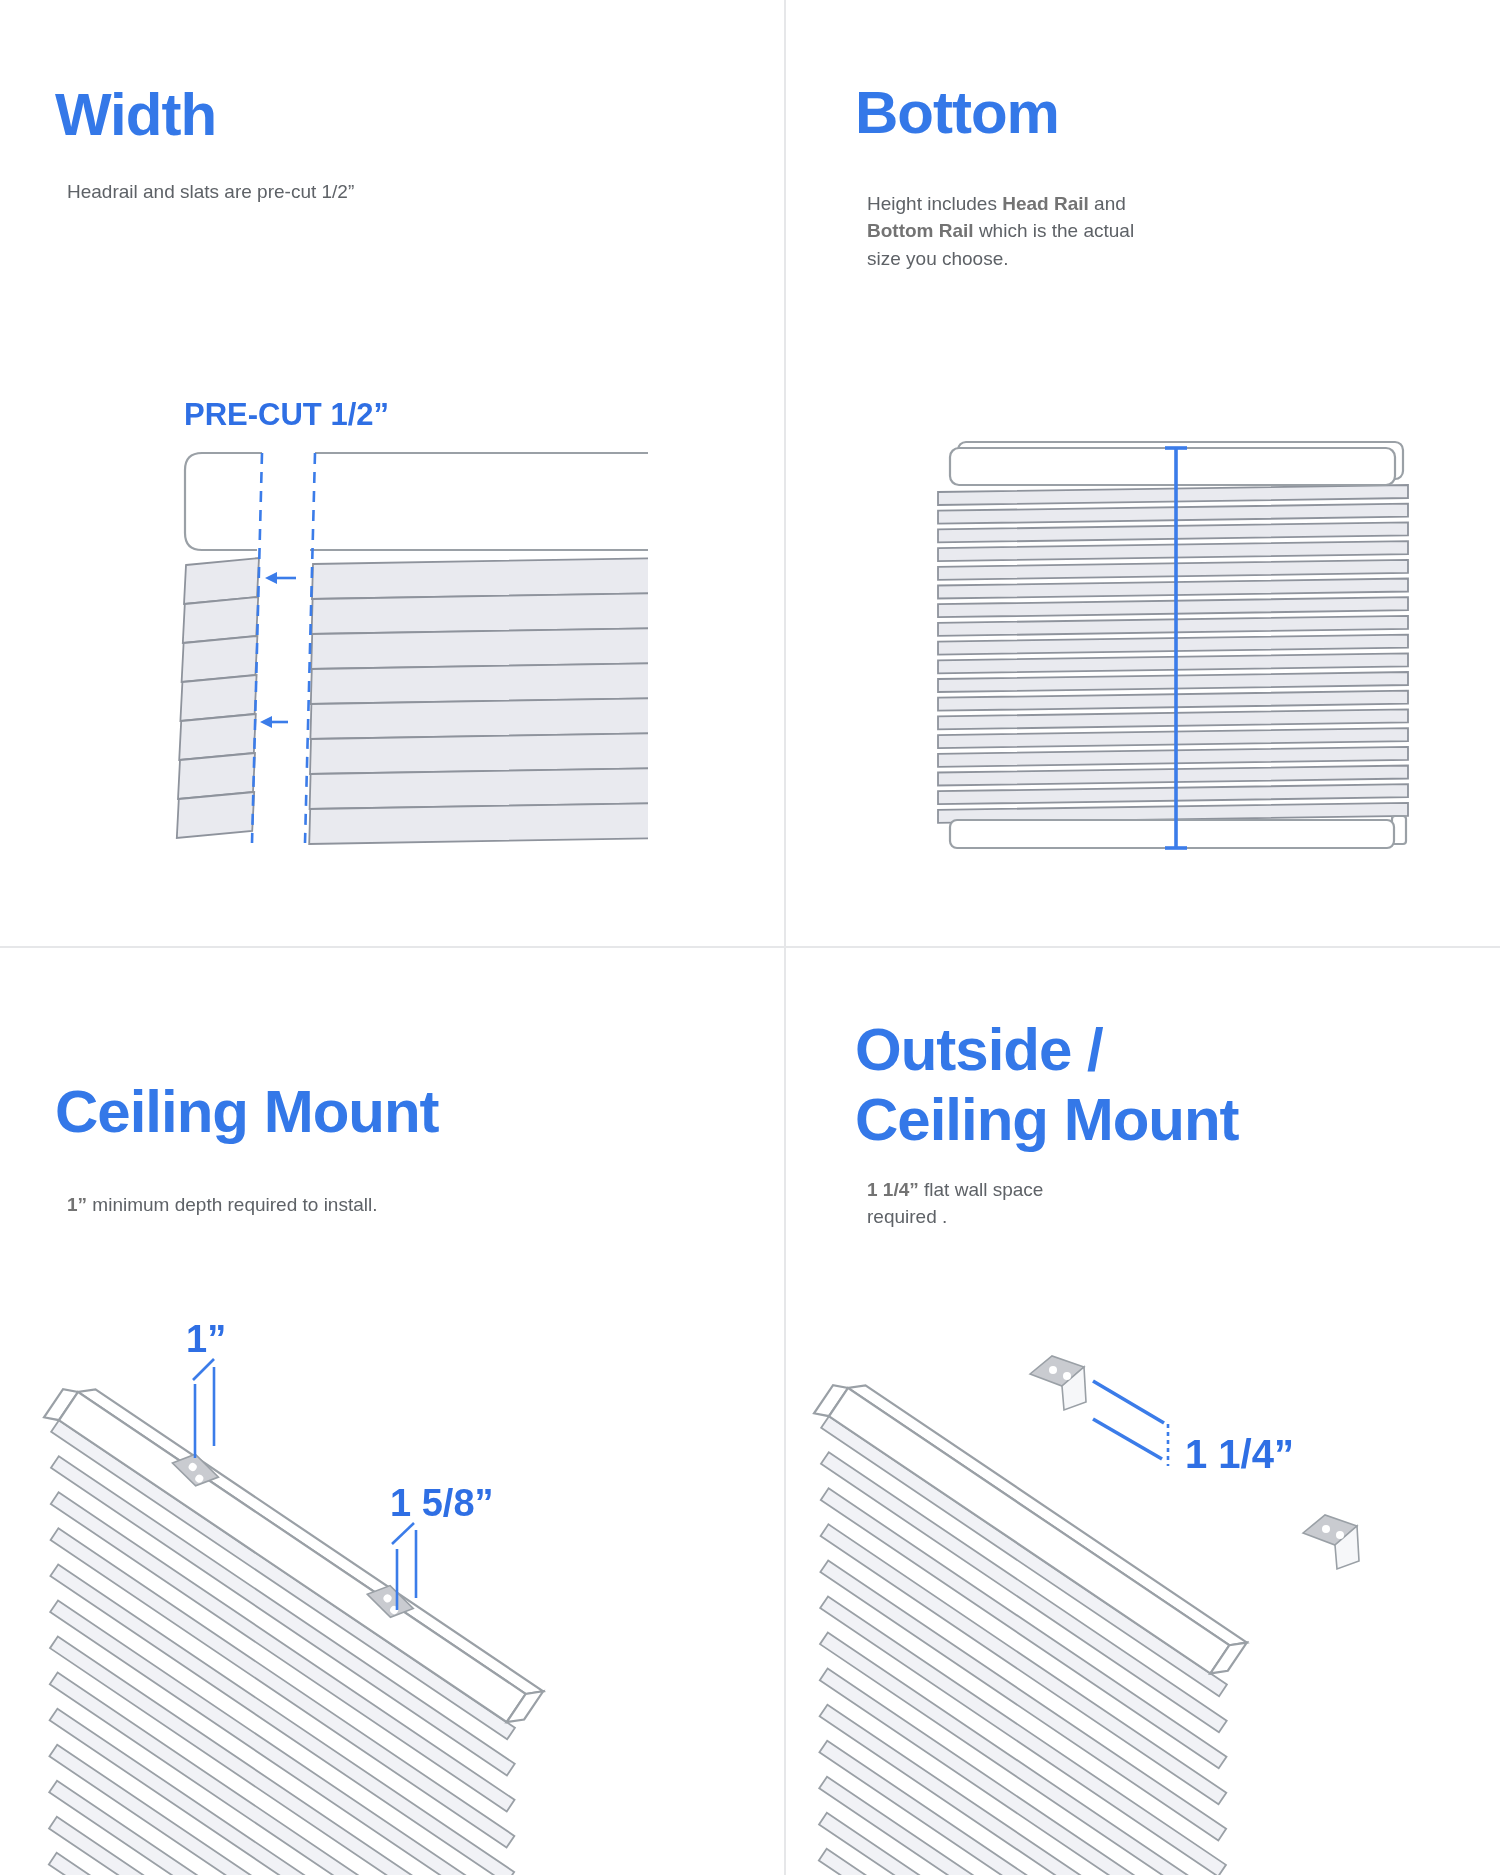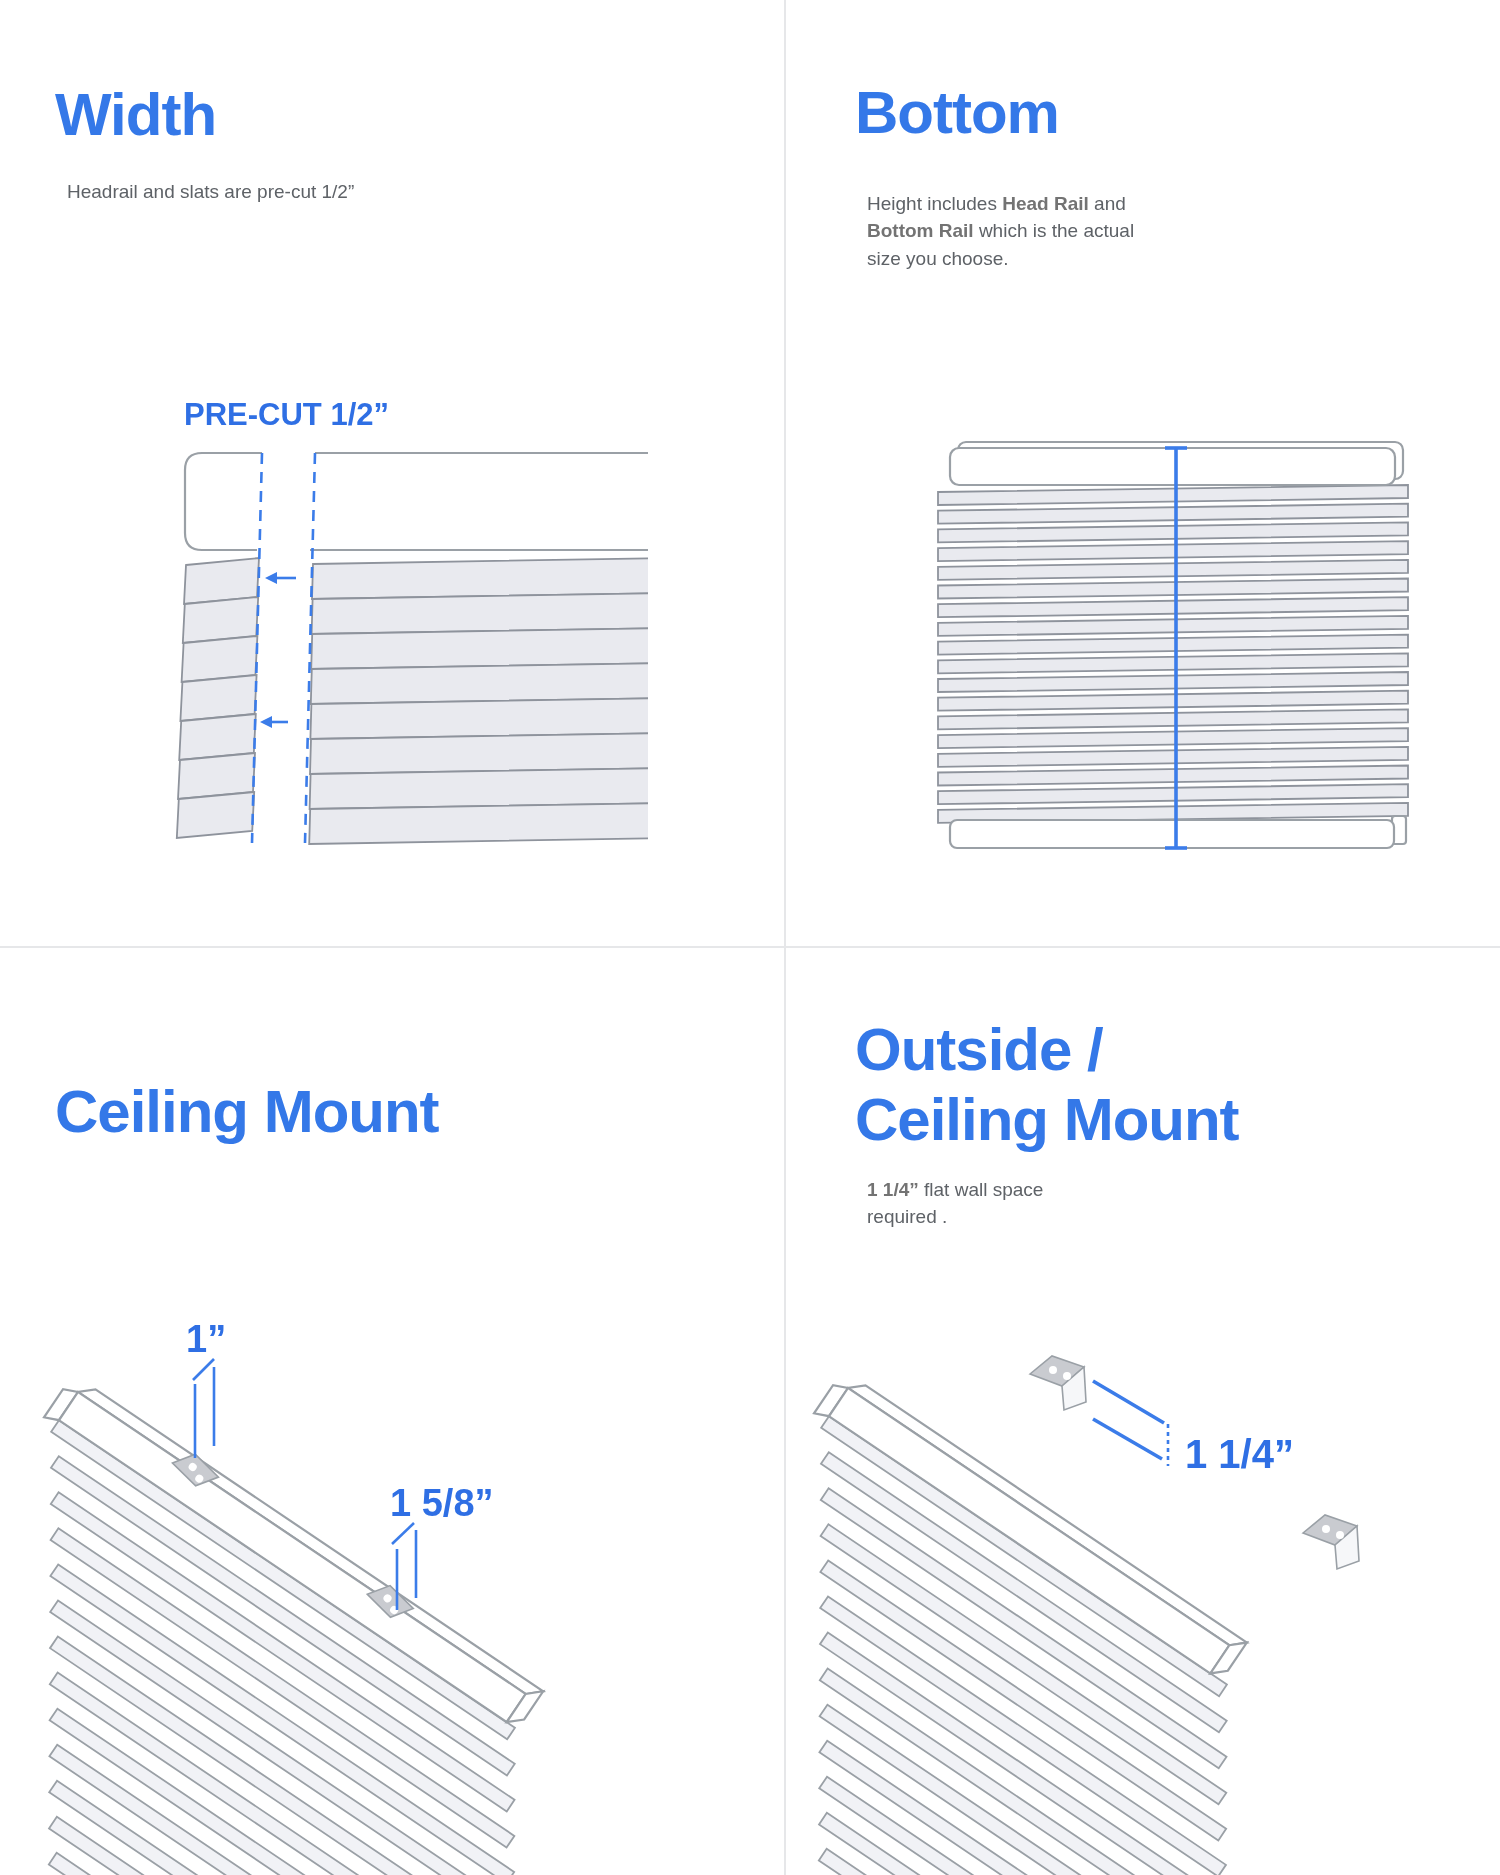--- a/index.html
+++ b/index.html
@@ -134,20 +134,23 @@
       </g>
     </svg>
   </div>
 
   <div class="quad q-bl">
     <h1 class="title" style="left:55px;top:60px;">
       <br>
       <span>Ceiling Mount</span>
     </h1>
 
+    <p class="body-text" style="left:55px;top:232px;">
+      <span class="b">1”</span><span> minimum depth required to install.</span>
+    </p>
   </div>
 
   <svg style="left:40px;top:1280px;" width="710" height="595" viewBox="0 0 710 595">
 
     <g transform="translate(38,112) rotate(34)">
       <g id="inside-slats">
           <polygon points="0,34 550,34 550,48 0,48" class="mount-slat"></polygon>
           <polygon points="20,64 570,64 570,78 20,78" class="mount-slat"></polygon>
           <polygon points="40,94 590,94 590,108 40,108" class="mount-slat"></polygon>
           <polygon points="60,124 610,124 610,138 60,138" class="mount-slat"></polygon>

